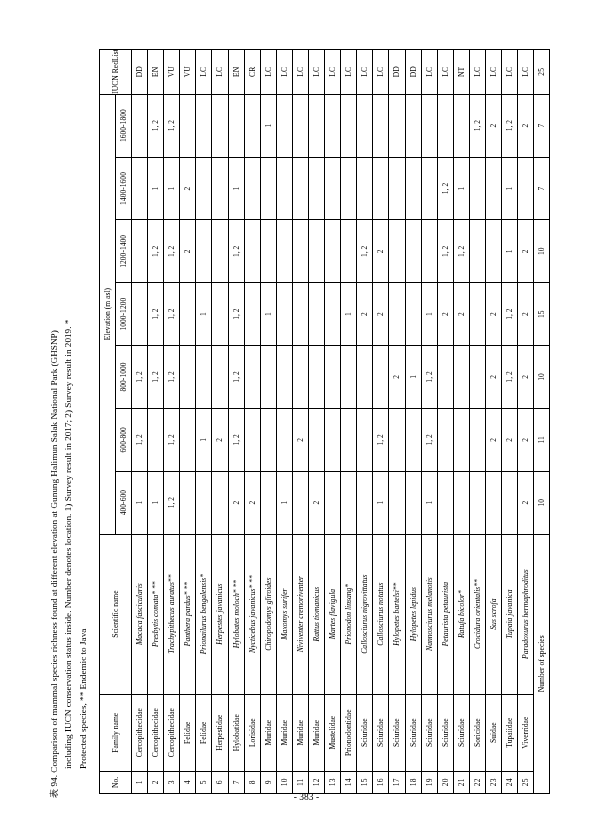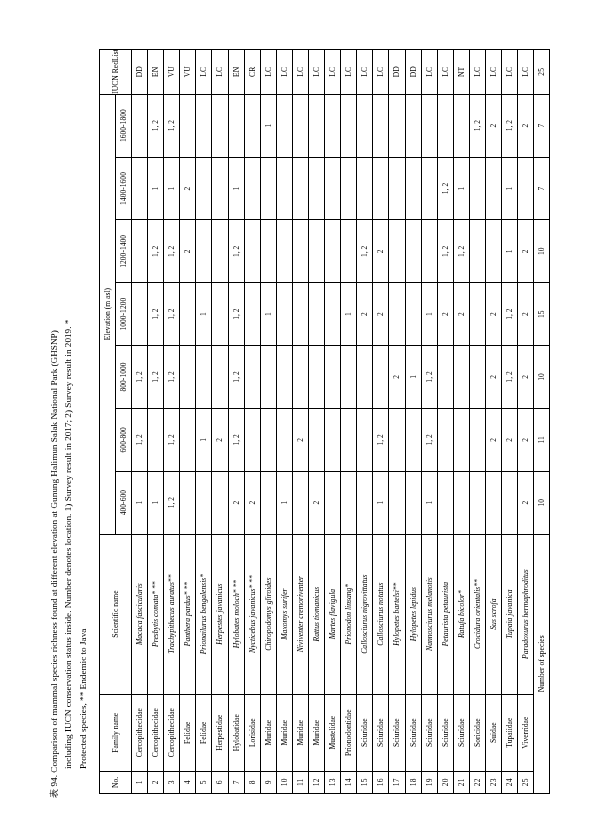--- a/index.html
+++ b/index.html
@@ -494,13 +494,14 @@
             <td>7</td>
             <td>7</td>
             <td>25</td>
           </tr>
         </tbody>
       </table>
 
     </div>
   </div>
 
+  <div class="page-number">- 383 -</div>
 </div>
 
 </body></html>

